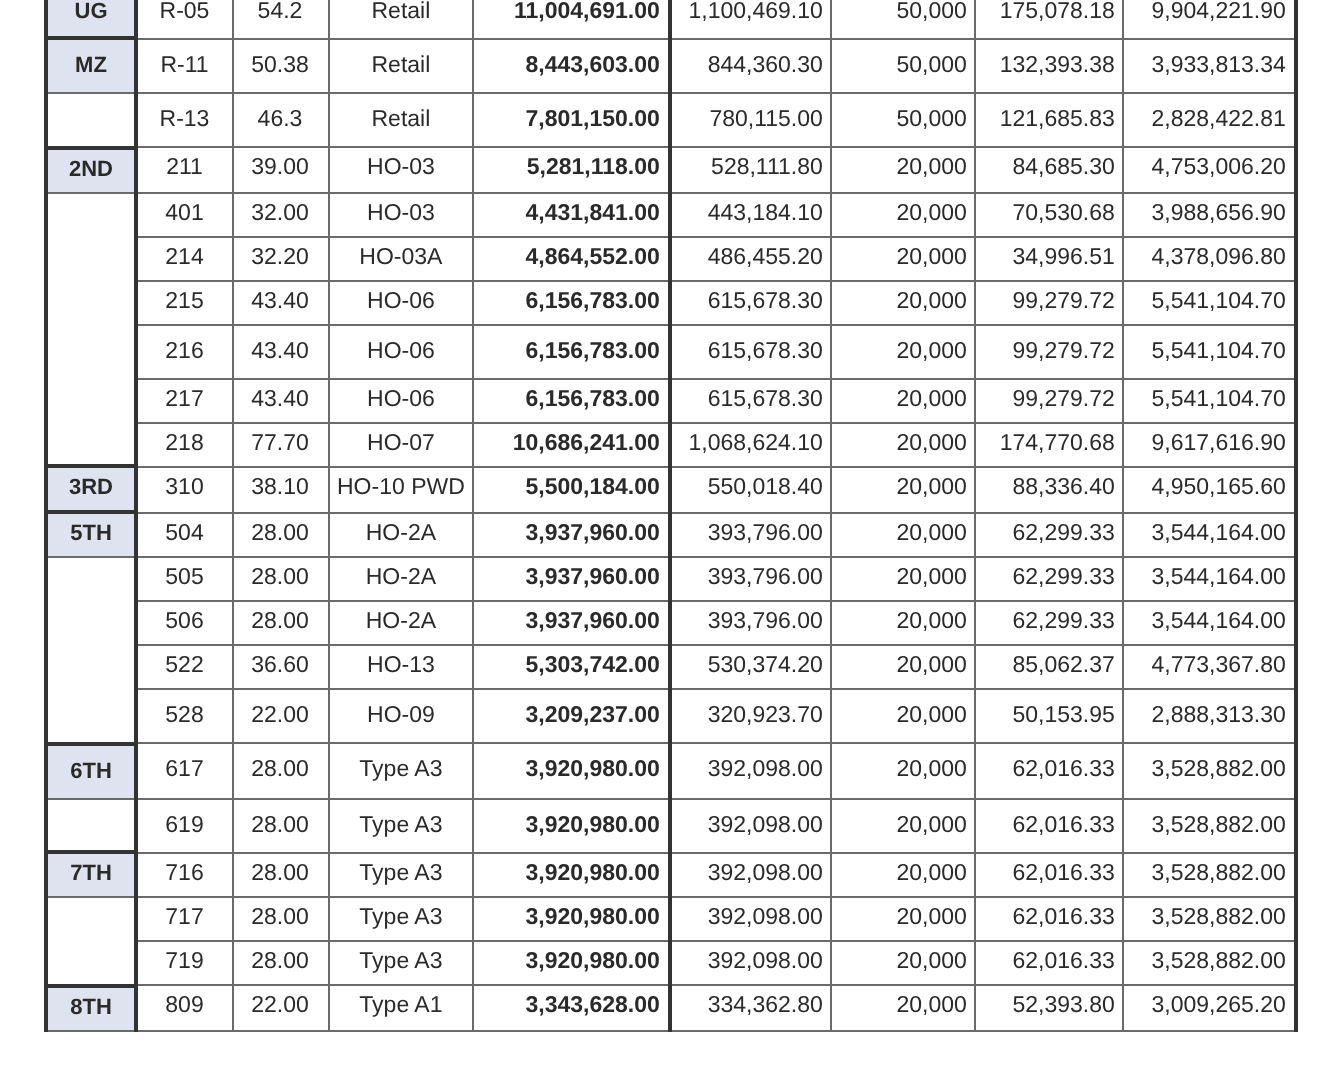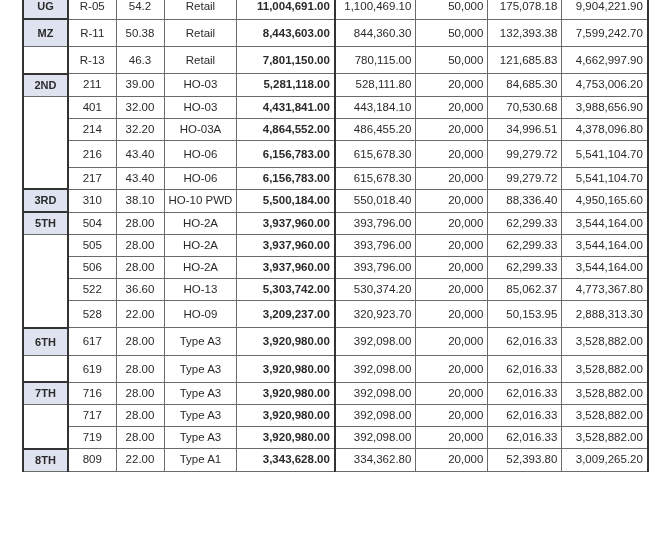--- a/index.html
+++ b/index.html
@@ -102,32 +102,32 @@
         </tr>
         <tr class="tall">
           <td class="floor labeled">MZ</td>
           <td class="center">R-11</td>
           <td class="center">50.38</td>
           <td class="center">Retail</td>
           <td class="right bold price">8,443,603.00</td>
           <td class="right">844,360.30</td>
           <td class="right">50,000</td>
           <td class="right">132,393.38</td>
-          <td class="right net">7,599,242.70</td>
+          <td class="right net">3,933,813.34</td>
         </tr>
         <tr class="tall">
           <td class="floor blank end"></td>
           <td class="center">R-13</td>
           <td class="center">46.3</td>
           <td class="center">Retail</td>
           <td class="right bold price">7,801,150.00</td>
           <td class="right">780,115.00</td>
           <td class="right">50,000</td>
           <td class="right">121,685.83</td>
-          <td class="right net">4,662,997.90</td>
+          <td class="right net">2,828,422.81</td>
         </tr>
         <tr>
           <td class="floor labeled">2ND</td>
           <td class="center">211</td>
           <td class="center">39.00</td>
           <td class="center">HO-03</td>
           <td class="right bold price">5,281,118.00</td>
           <td class="right">528,111.80</td>
           <td class="right">20,000</td>
           <td class="right">84,685.30</td>
@@ -148,20 +148,31 @@
           <td class="floor blank"></td>
           <td class="center">214</td>
           <td class="center">32.20</td>
           <td class="center">HO-03A</td>
           <td class="right bold price">4,864,552.00</td>
           <td class="right">486,455.20</td>
           <td class="right">20,000</td>
           <td class="right">34,996.51</td>
           <td class="right net">4,378,096.80</td>
         </tr>
+        <tr>
+          <td class="floor blank"></td>
+          <td class="center">215</td>
+          <td class="center">43.40</td>
+          <td class="center">HO-06</td>
+          <td class="right bold price">6,156,783.00</td>
+          <td class="right">615,678.30</td>
+          <td class="right">20,000</td>
+          <td class="right">99,279.72</td>
+          <td class="right net">5,541,104.70</td>
+        </tr>
         <tr class="tall">
           <td class="floor blank"></td>
           <td class="center">216</td>
           <td class="center">43.40</td>
           <td class="center">HO-06</td>
           <td class="right bold price">6,156,783.00</td>
           <td class="right">615,678.30</td>
           <td class="right">20,000</td>
           <td class="right">99,279.72</td>
           <td class="right net">5,541,104.70</td>
@@ -169,20 +180,31 @@
         <tr>
           <td class="floor blank"></td>
           <td class="center">217</td>
           <td class="center">43.40</td>
           <td class="center">HO-06</td>
           <td class="right bold price">6,156,783.00</td>
           <td class="right">615,678.30</td>
           <td class="right">20,000</td>
           <td class="right">99,279.72</td>
           <td class="right net">5,541,104.70</td>
+        </tr>
+        <tr>
+          <td class="floor blank end"></td>
+          <td class="center">218</td>
+          <td class="center">77.70</td>
+          <td class="center">HO-07</td>
+          <td class="right bold price">10,686,241.00</td>
+          <td class="right">1,068,624.10</td>
+          <td class="right">20,000</td>
+          <td class="right">174,770.68</td>
+          <td class="right net">9,617,616.90</td>
         </tr>
         <tr>
           <td class="floor labeled end">3RD</td>
           <td class="center">310</td>
           <td class="center">38.10</td>
           <td class="center">HO-10 PWD</td>
           <td class="right bold price">5,500,184.00</td>
           <td class="right">550,018.40</td>
           <td class="right">20,000</td>
           <td class="right">88,336.40</td>

